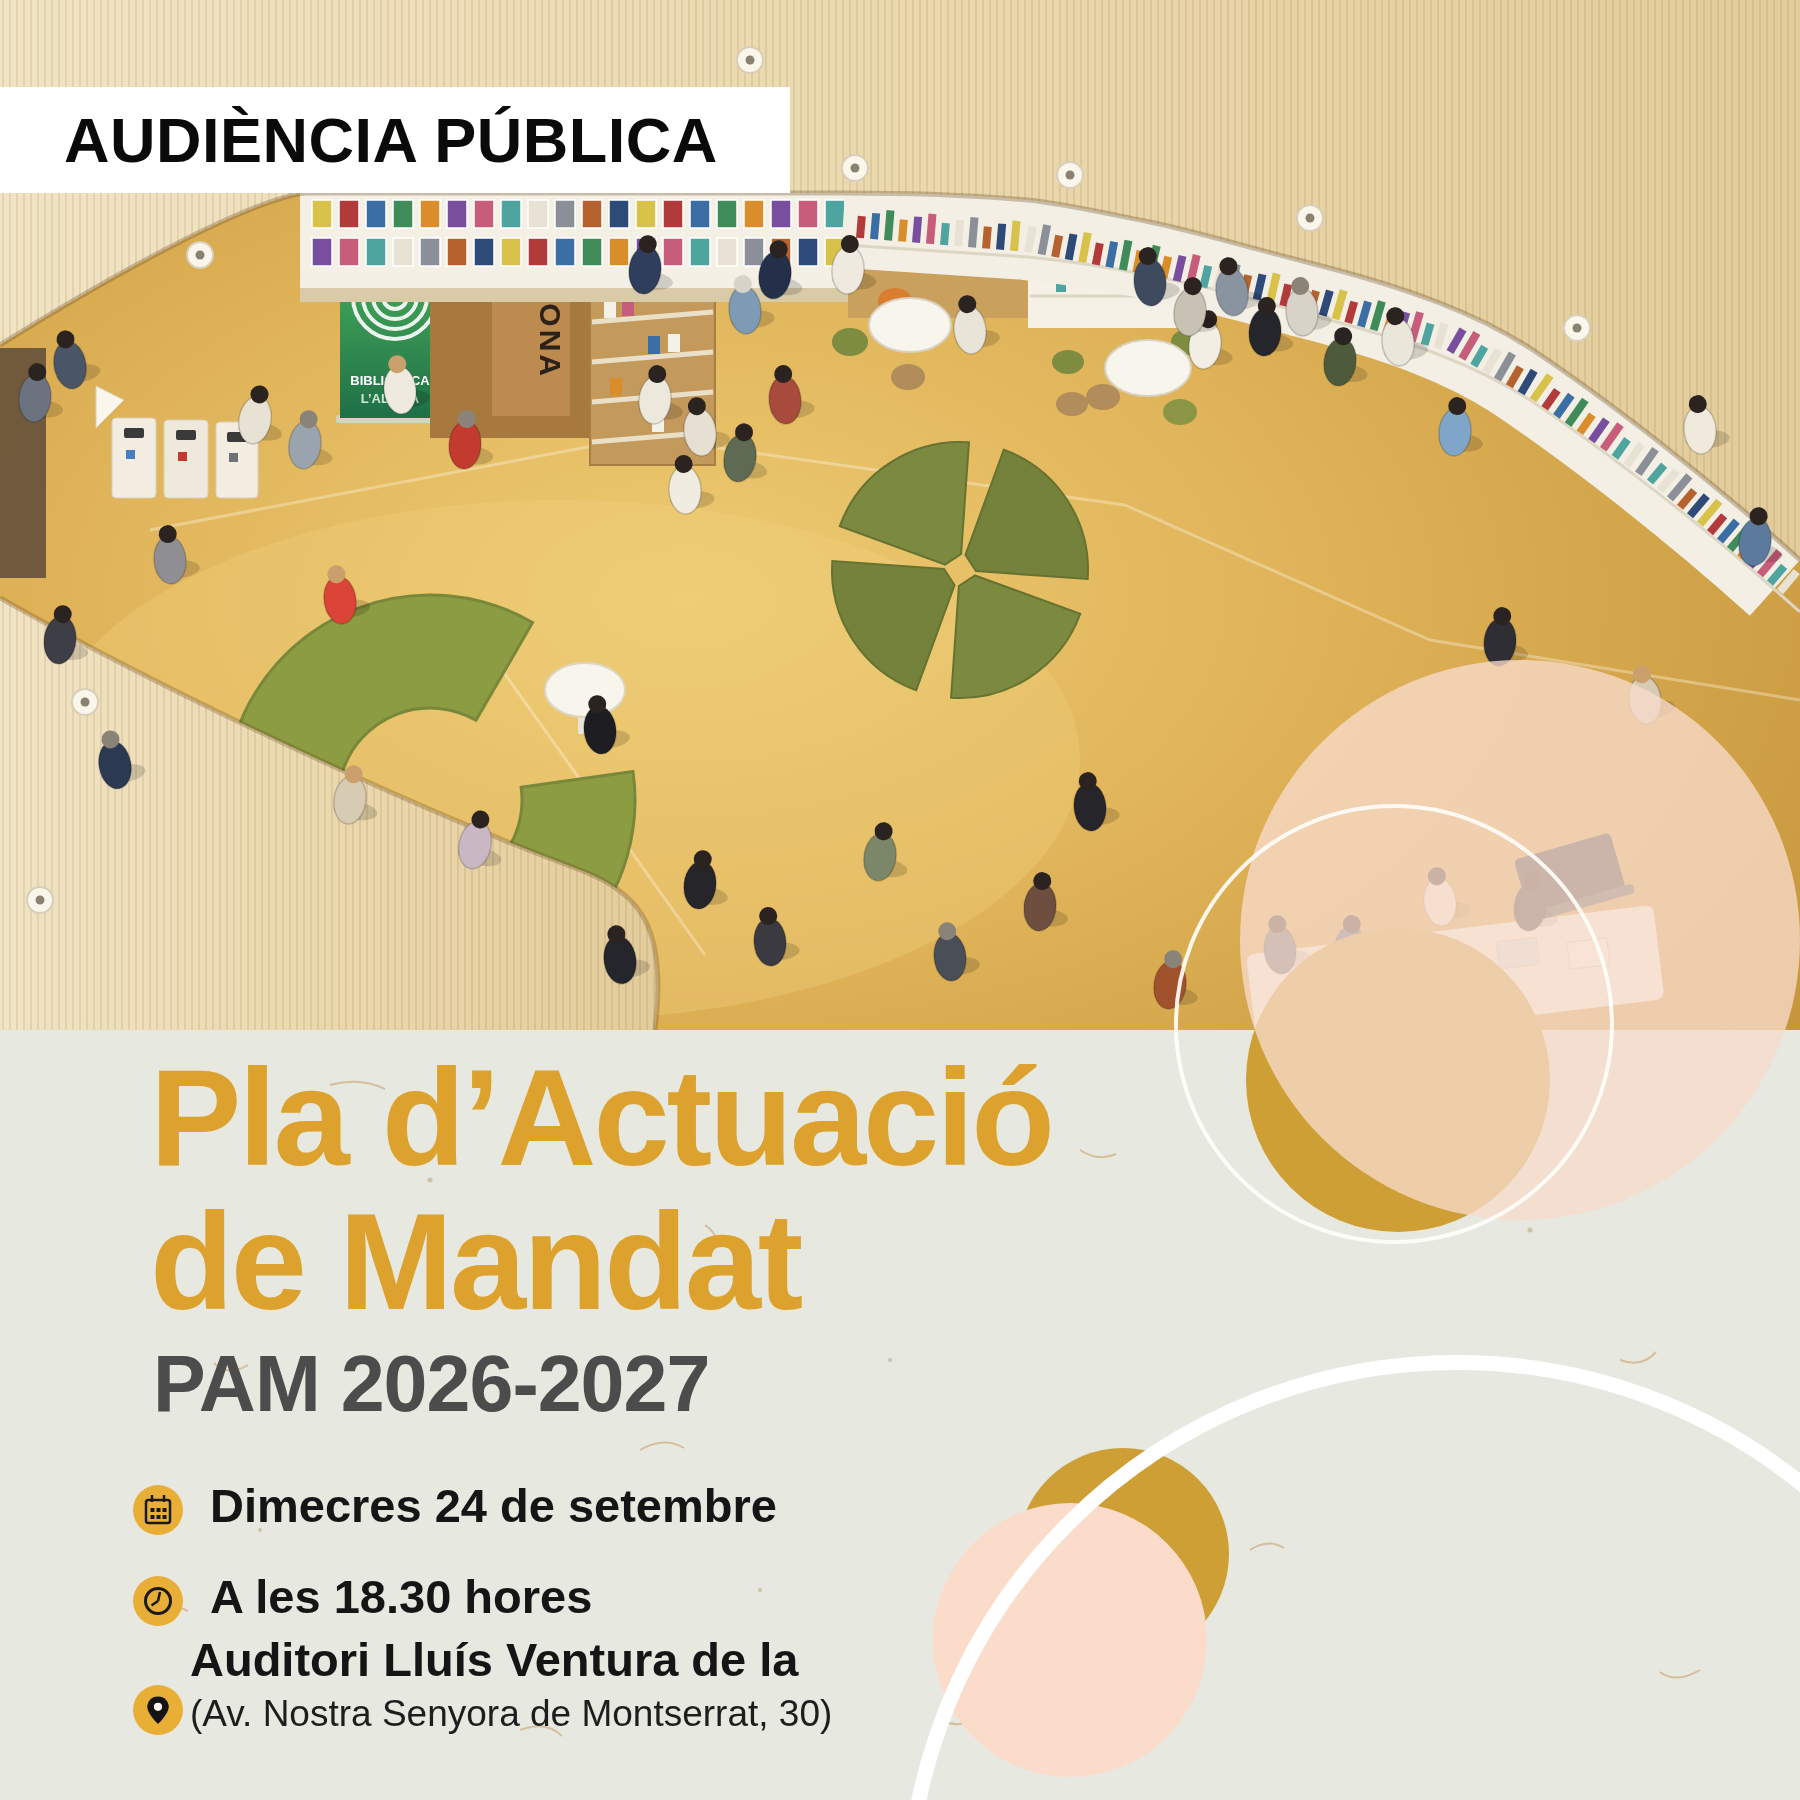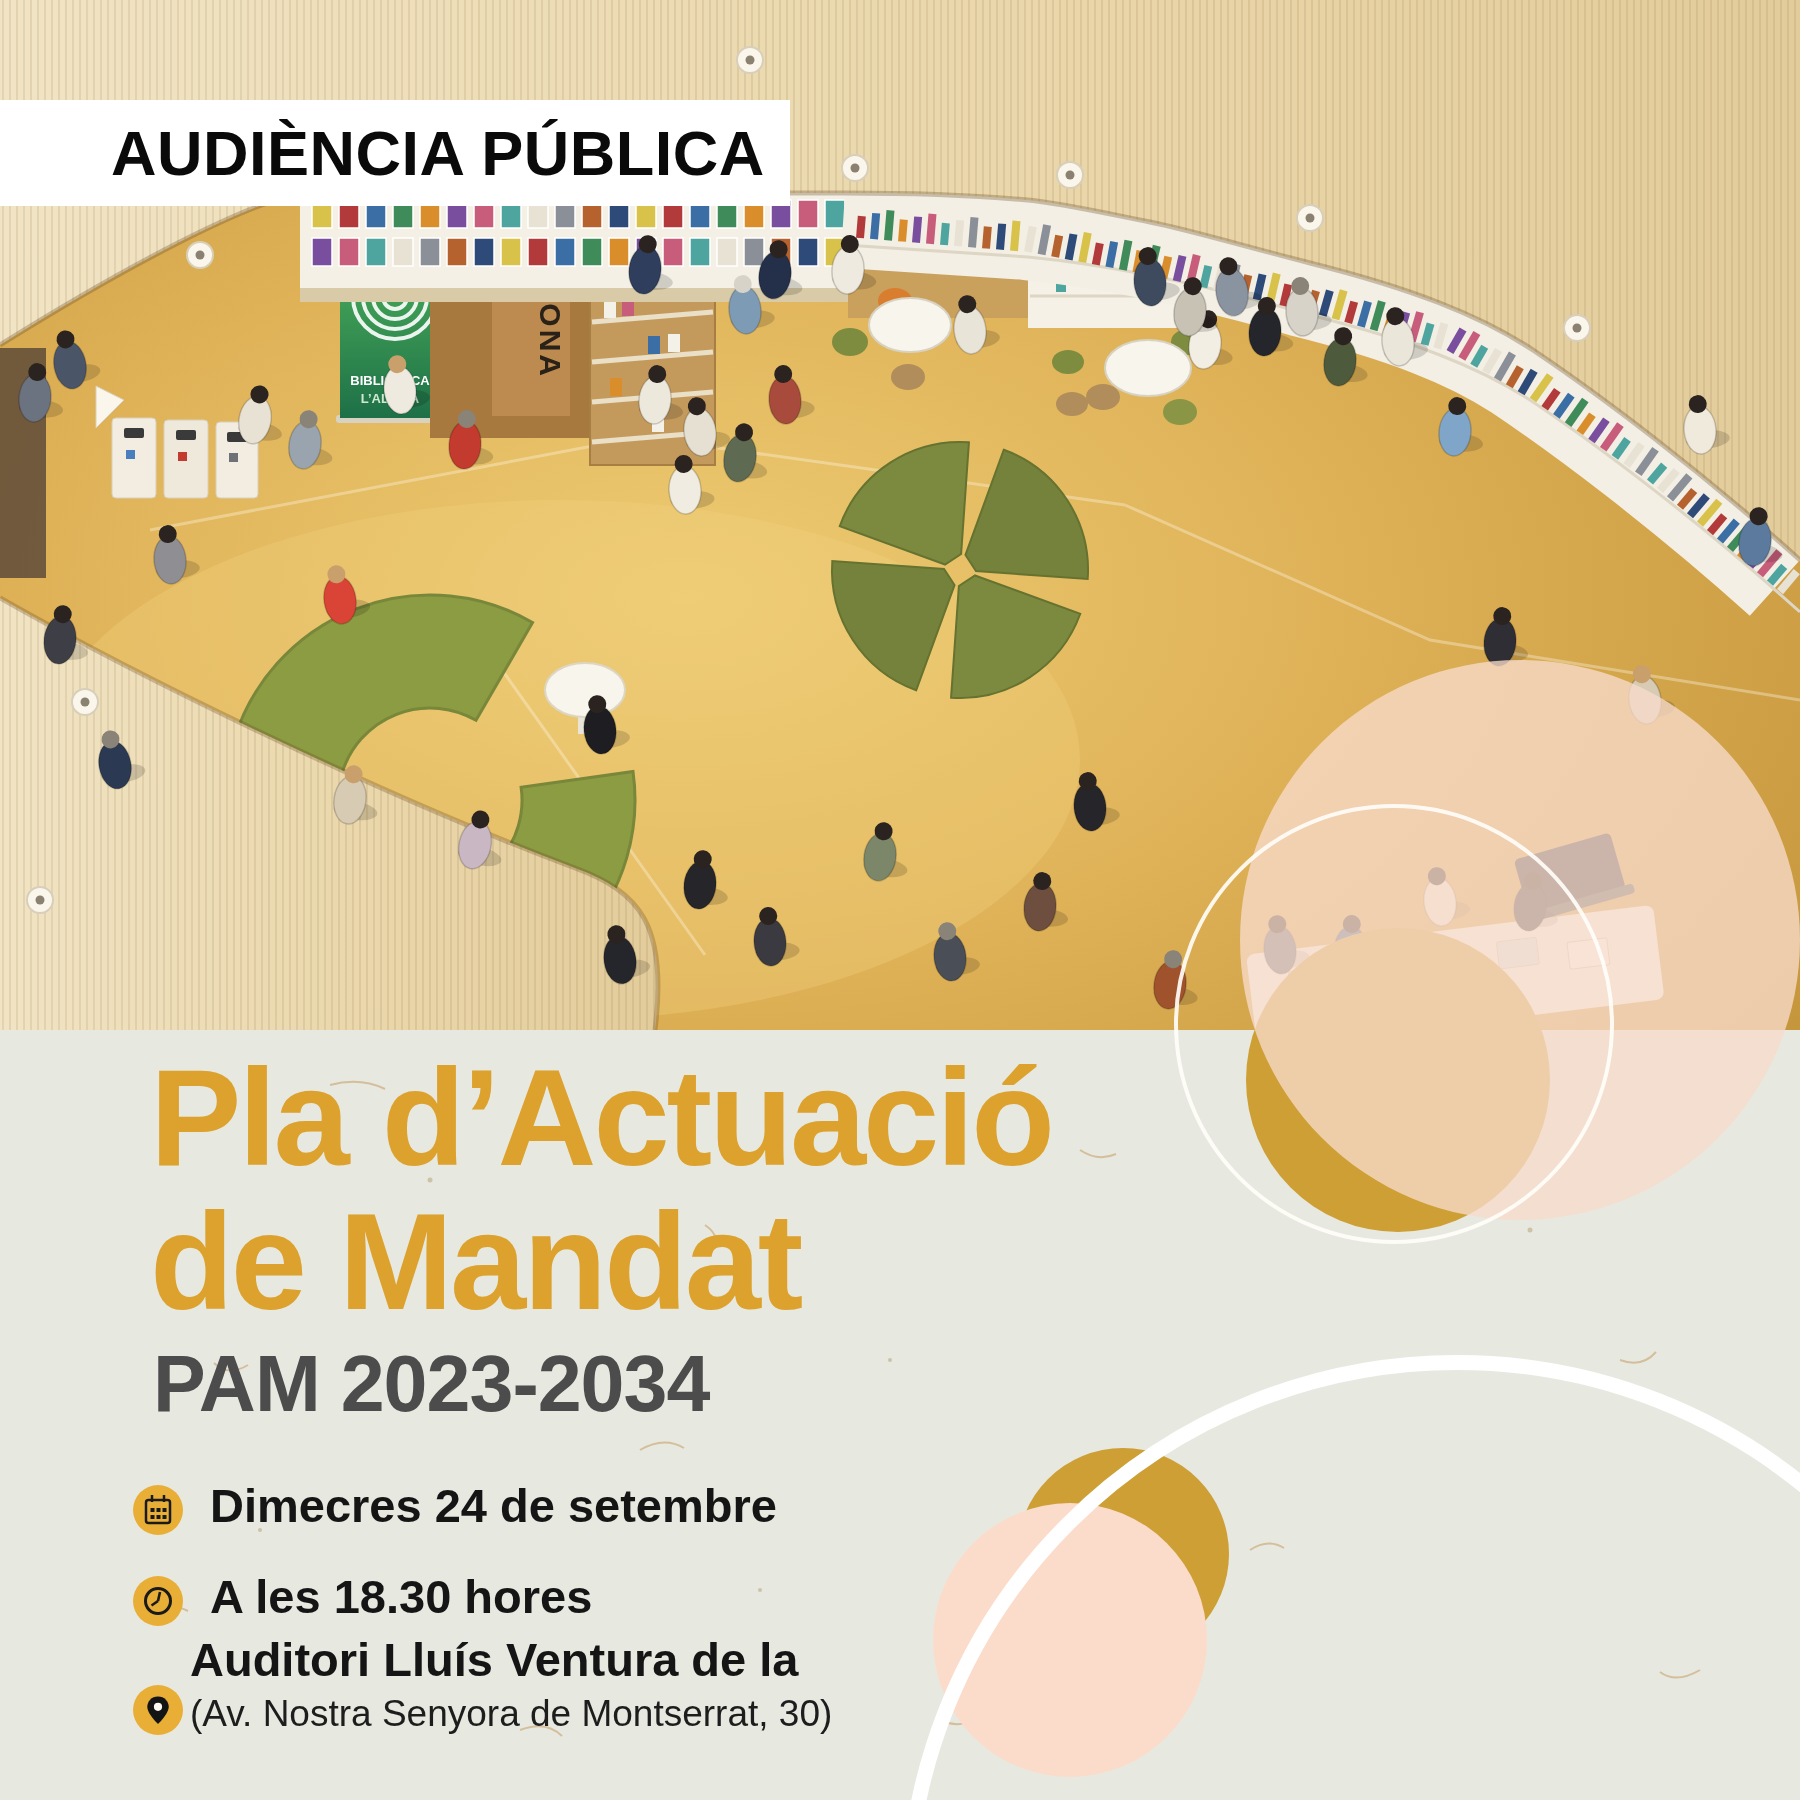--- a/index.html
+++ b/index.html
@@ -1,21 +1,21 @@
 <!DOCTYPE html>
 <html><head>
 <meta charset="utf-8">
 <style>
   html,body{margin:0;padding:0;background:#E7E9E0;}
   .poster{position:relative;width:1800px;height:1800px;overflow:hidden;background:#E7E9E0;
           font-family:"Liberation Sans",sans-serif;}
   .photo-wrap{position:absolute;left:0;top:0;width:1800px;height:1030px;}
   .photo-wrap svg{display:block;}
-  .banner{position:absolute;left:0;top:100px;width:790px;height:106px;background:#FFFFFF;
-          display:flex;align-items:center;box-sizing:border-box;padding-left:111px;}
+  .banner{position:absolute;left:0;top:87px;width:790px;height:106px;background:#FFFFFF;
+          display:flex;align-items:center;box-sizing:border-box;padding-left:64px;}
   .banner span{font-size:63px;font-weight:bold;letter-spacing:.5px;color:#0A0A0A;white-space:nowrap;}
   .headline{position:absolute;left:150px;top:1046px;font-size:137px;font-weight:bold;
             color:#DCA22D;line-height:1.05;letter-spacing:-3px;white-space:nowrap;}
   .subtitle{position:absolute;left:153px;top:1338px;font-size:79px;font-weight:bold;
             color:#4D4C4C;letter-spacing:-1px;}
   .row{position:absolute;left:133px;display:flex;gap:27px;align-items:flex-end;}
   .row .icn{width:50px;height:50px;flex:0 0 auto;margin-top:3px;}
   .dtxt{font-size:47px;font-weight:bold;color:#151515;line-height:1.26;white-space:nowrap;}
   .note{font-size:37px;font-weight:normal;color:#1d1d1d;margin-top:4px;white-space:nowrap;}
   .circ{position:absolute;border-radius:50%;}
@@ -619,21 +619,21 @@
   <div class="circ c-peach"></div>
   <div class="circ c-ring1"></div>
   <div class="circ c-gold2"></div>
   <div class="circ c-pink2"></div>
   <div class="circ c-ring2"></div>
 
   <div class="headline">
     <div>Pla d’Actuació</div>
     <div>de Mandat</div>
   </div>
-  <div class="subtitle">PAM 2023-2034</div>
+  <div class="subtitle">PAM 2026-2027</div>
 
   <div class="row" style="top:1476px;">
     <span class="icn">
       <svg width="50" height="50" viewBox="0 0 50 50">
         <circle cx="25" cy="25" r="25" fill="#E9AE35"></circle>
         <line x1="19" y1="10" x2="19" y2="17" stroke="#1A1A1A" stroke-width="2.5"></line>
         <line x1="31" y1="10" x2="31" y2="17" stroke="#1A1A1A" stroke-width="2.5"></line>
         <rect x="13" y="15" width="24" height="23" rx="2.5" fill="none" stroke="#1A1A1A" stroke-width="2.5"></rect>
         <g fill="#1A1A1A">
           <rect x="17.5" y="23" width="4" height="4"></rect>

